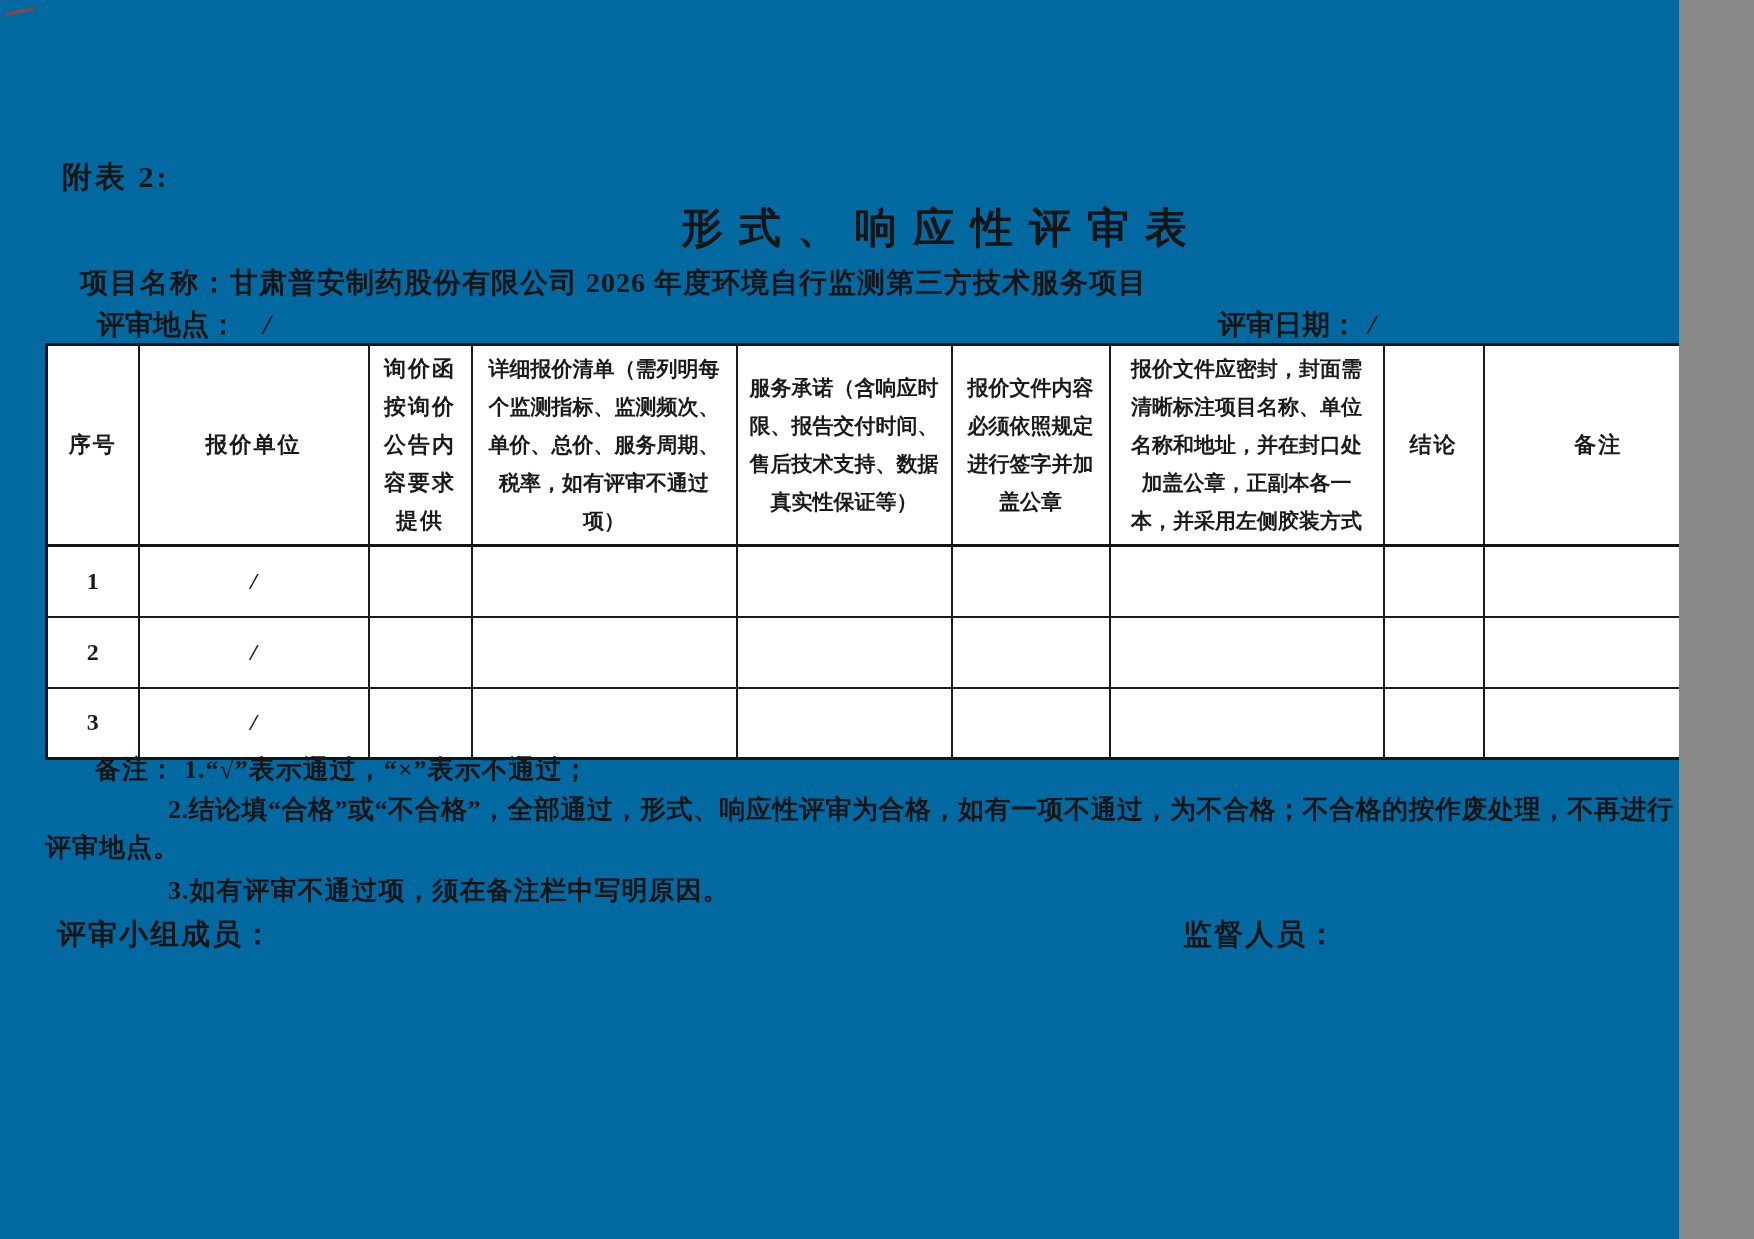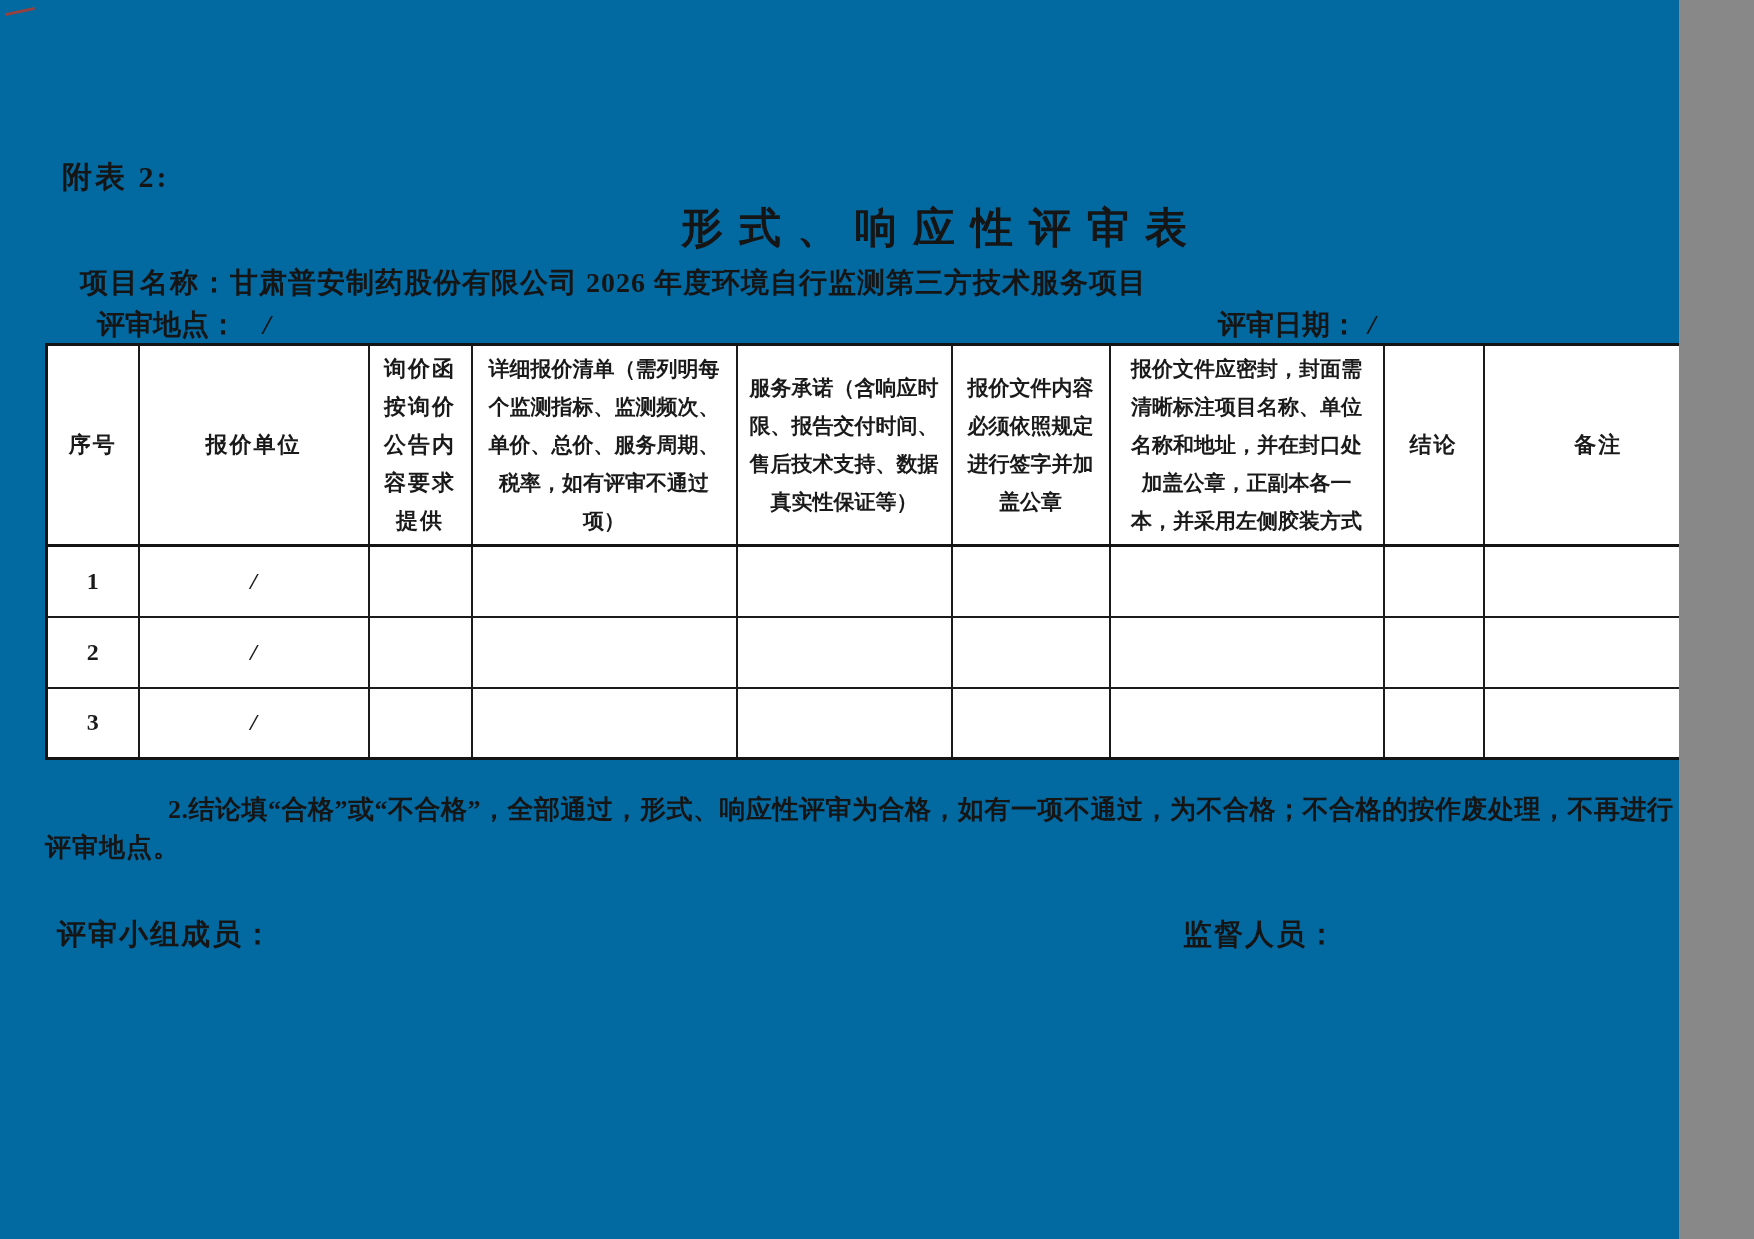--- a/index.html
+++ b/index.html
@@ -147,19 +147,23 @@
         <td></td>
         <td></td>
         <td></td>
         <td></td>
         <td></td>
         <td></td>
       </tr>
     </tbody>
   </table>
 
+  <div class="note note1">
+    <span>备注：</span><span class="num">1.“√”表示通过，“×”表示不通过；</span>
+  </div>
   <div class="note note2">2.结论填“合格”或“不合格”，全部通过，形式、响应性评审为合格，如有一项不通过，为不合格；不合格的按作废处理，不再进行</div>
   <div class="note note2cont">评审地点。</div>
+  <div class="note note3">3.如有评审不通过项，须在备注栏中写明原因。</div>
 
   <div class="footer-line team">评审小组成员：</div>
   <div class="footer-line supervisor">监督人员：</div>
 
 </div>
 
 </body></html>

